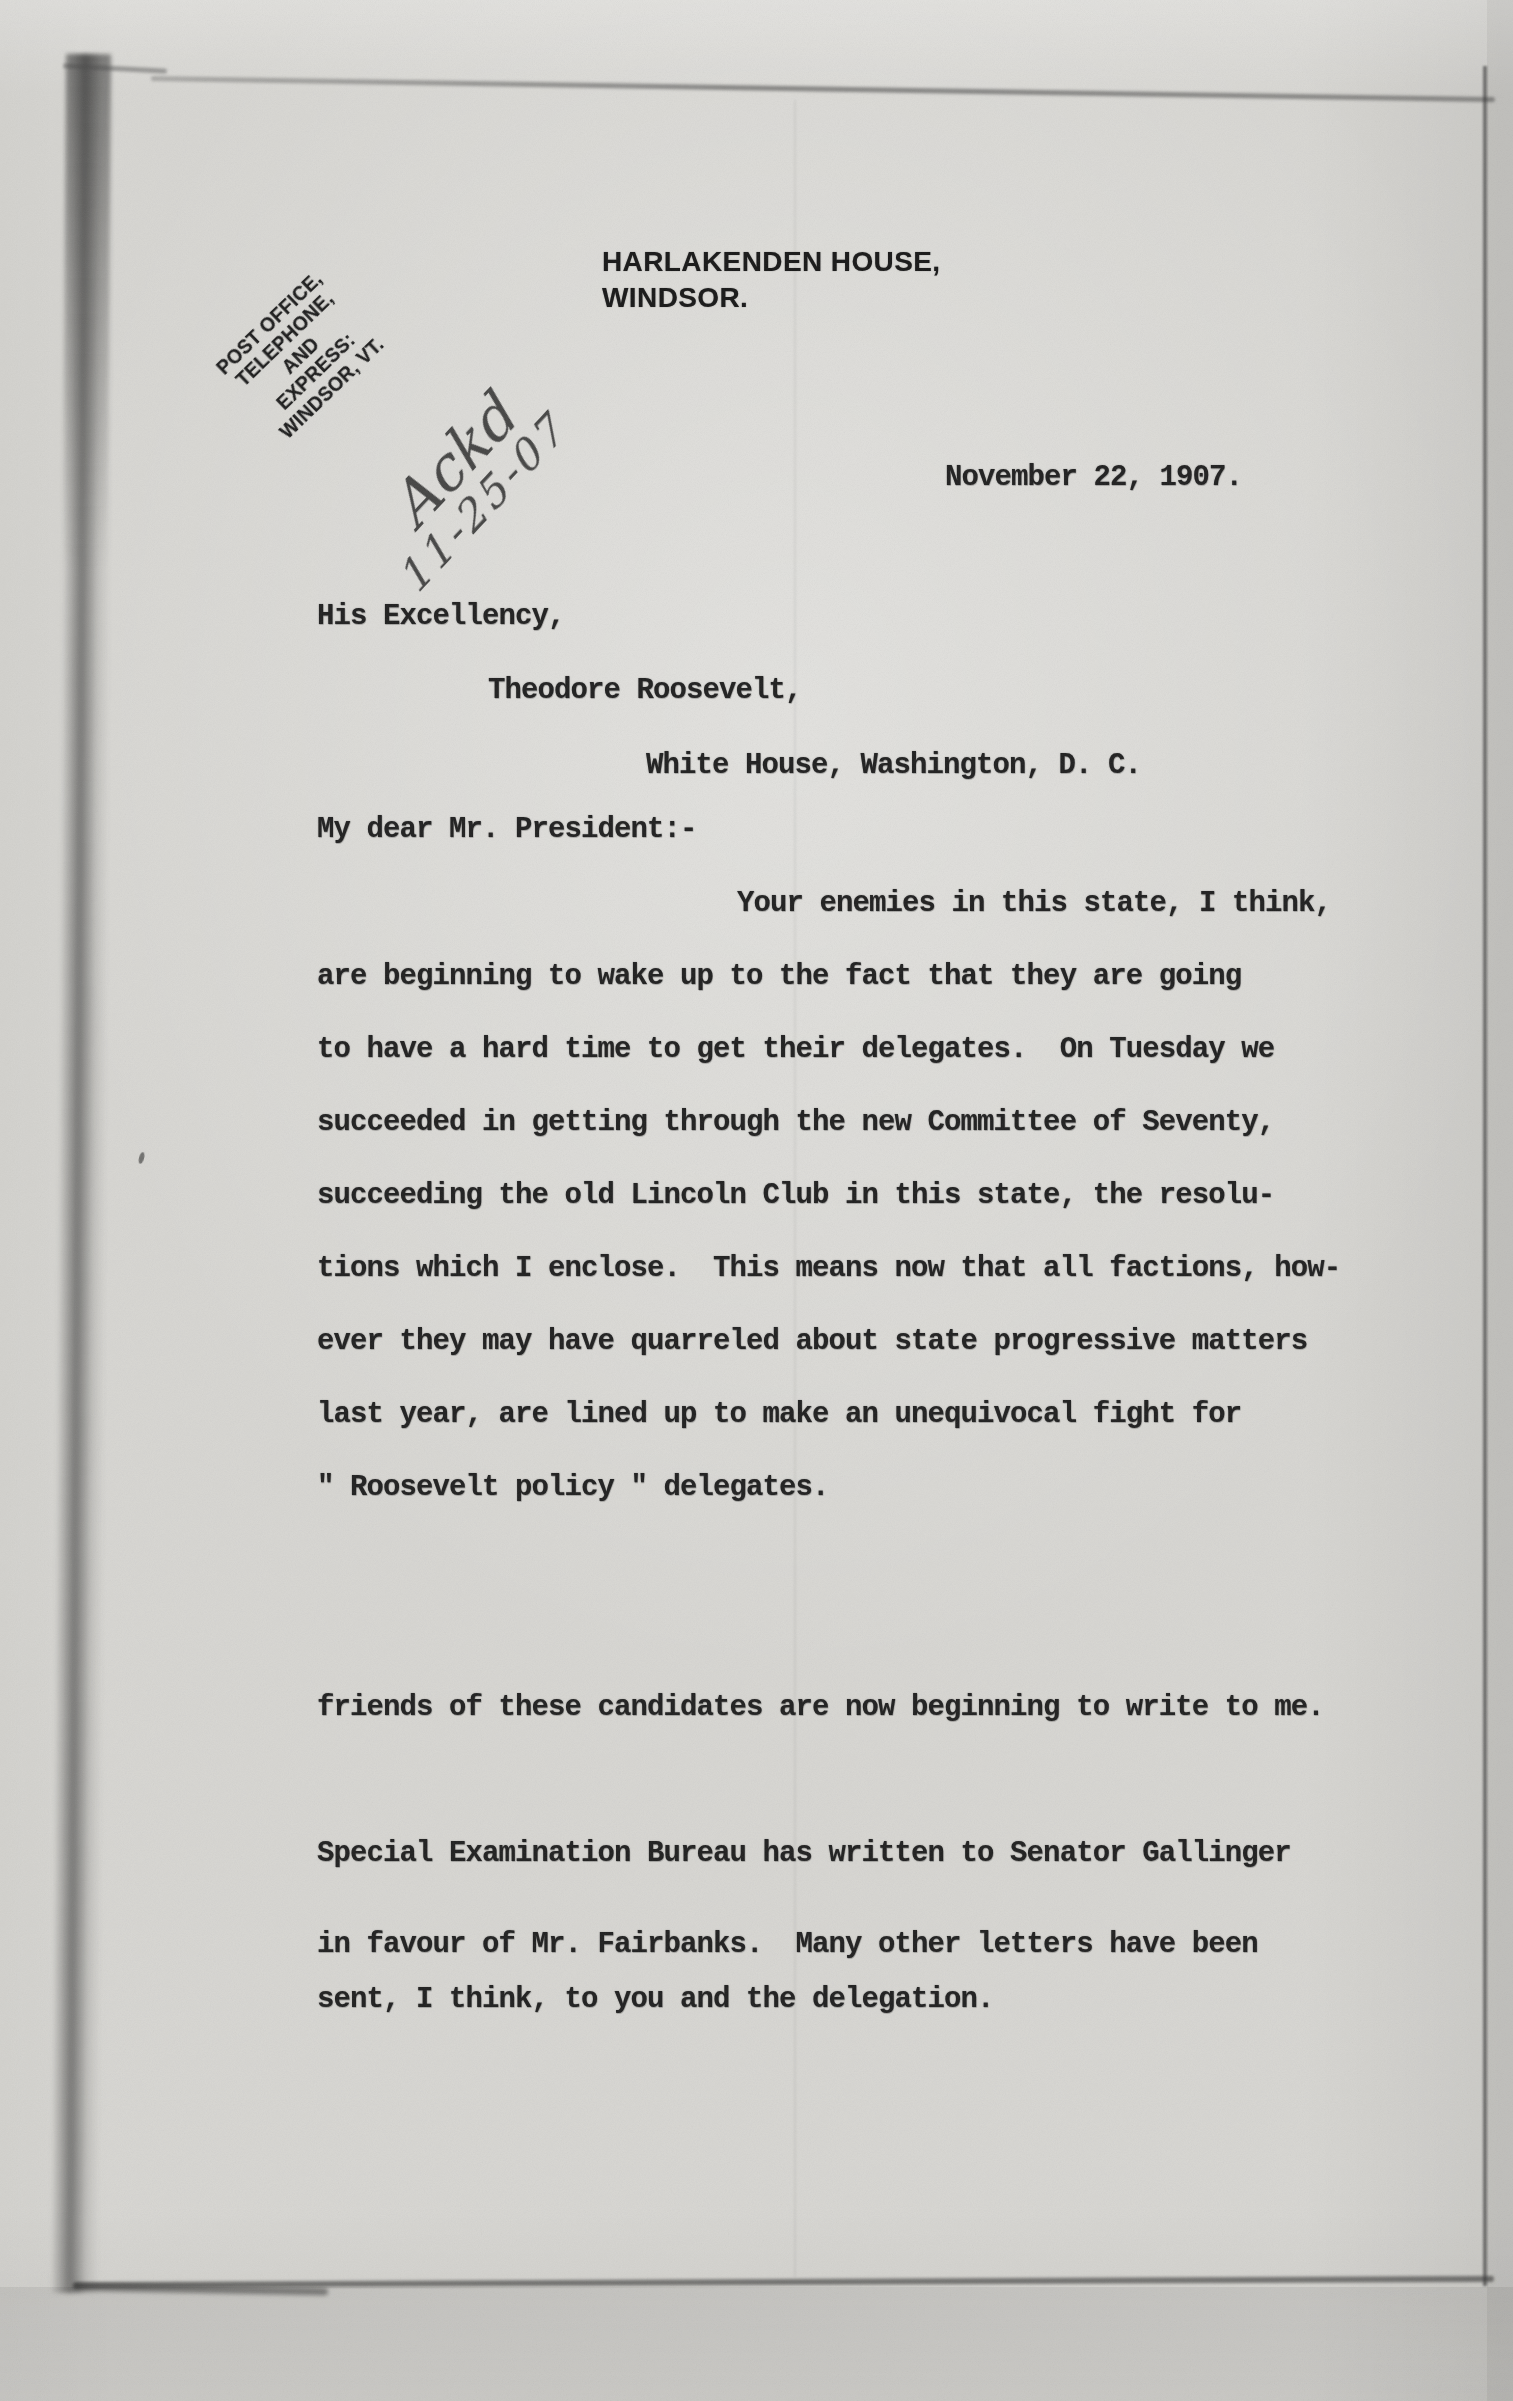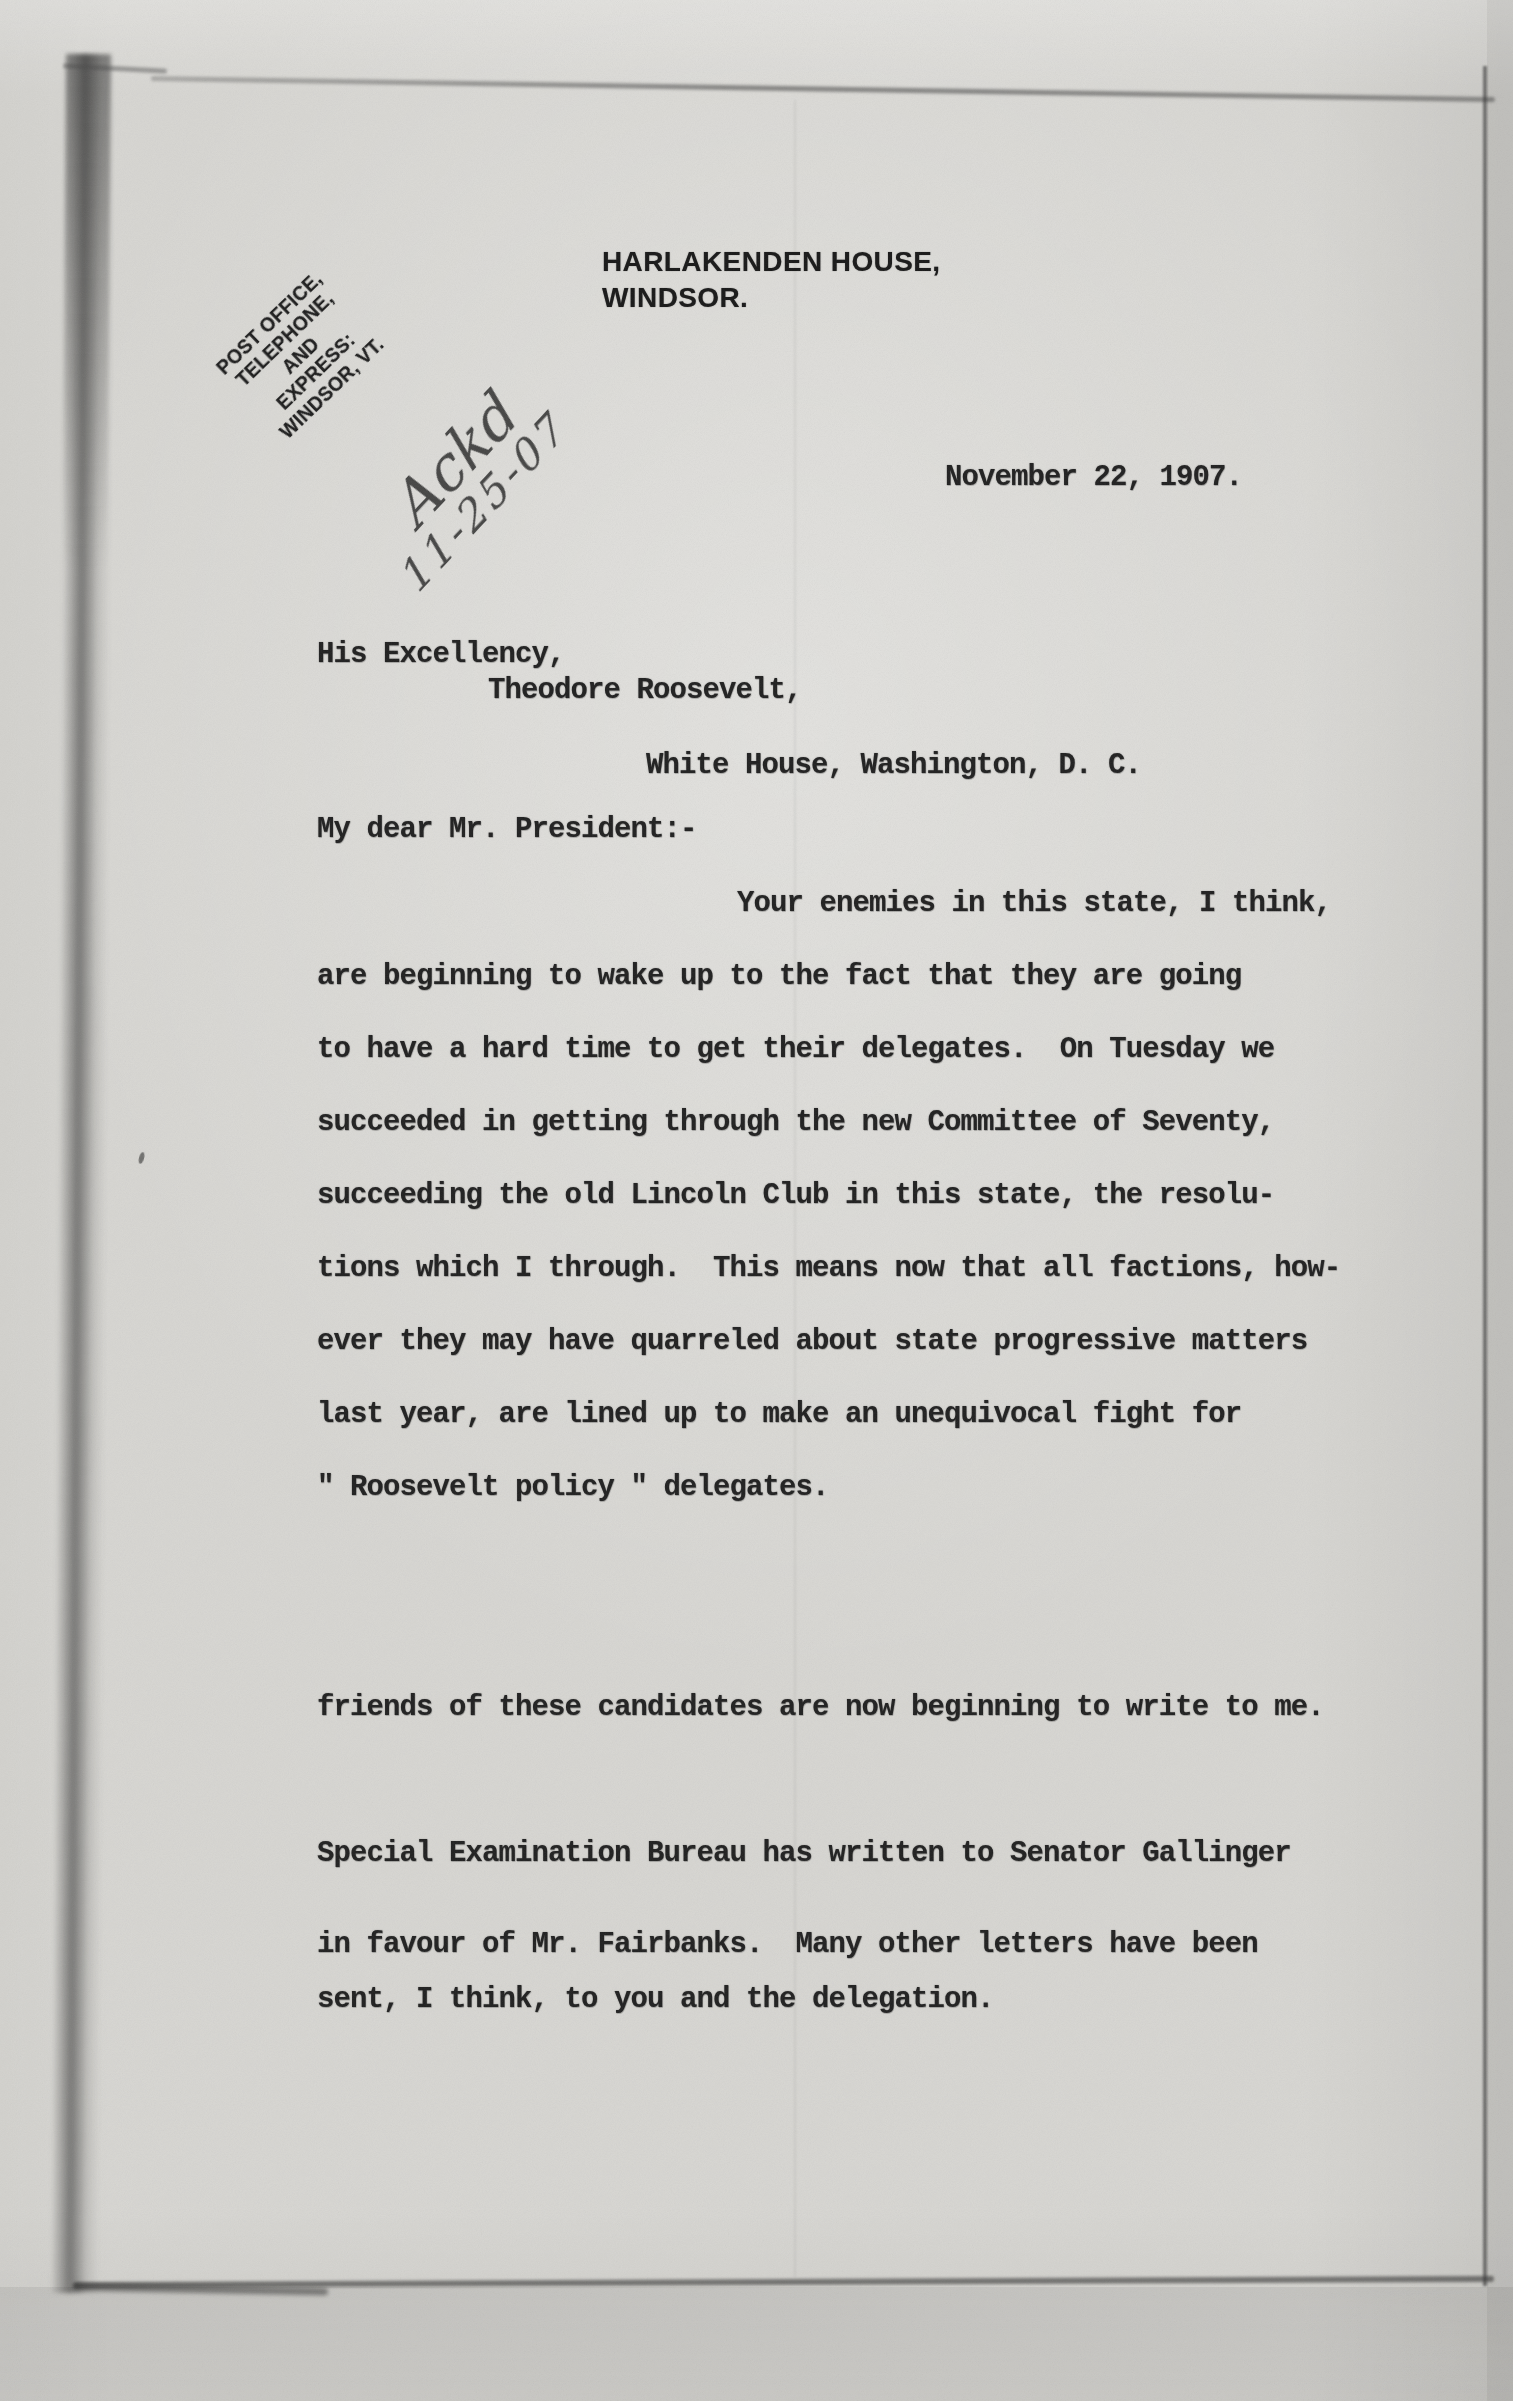--- a/index.html
+++ b/index.html
@@ -56,21 +56,21 @@
          font-family:"Liberation Sans",sans-serif;font-weight:700;font-size:19.3px;
          line-height:22.4px;letter-spacing:0.3px;text-align:center;color:#1b1b1b;
          text-shadow:0 0 0.8px rgba(0,0,0,0.5);}
 
   #annotation{left:344px;top:413px;width:278px;transform:rotate(-47deg) skewX(-6deg);
          font-family:"DejaVu Serif",serif;font-style:italic;color:#2b2b2b;opacity:0.85;}
   #annotation .a1{font-size:60px;line-height:54px;margin-left:46px;}
   #annotation .a2{font-size:43px;line-height:45px;margin-left:3.1px;letter-spacing:3.9px;}
 
   #date-line{left:934px;top:463px;margin-left:11px;}
-  #addr-1{left:317px;top:602px;margin-top:38px;}
+  #addr-1{left:317px;top:602px;}
   #addr-2{left:488px;top:676px;}
   #addr-3{left:646px;top:751px;}
   #salutation{left:317px;top:815px;}
 
   #body-lines{position:absolute;left:317px;top:889px;width:1158px;height:1205px;}
   #body-lines .tline{position:absolute;left:0;font-family:"Liberation Mono",monospace;
         font-weight:700;font-size:29px;line-height:29px;letter-spacing:-0.9px;white-space:pre;
         color:var(--ink,#1f1f1f);
         text-shadow:0 0 1.5px rgba(30,30,30,0.40), 0.5px 0.7px 0 rgba(30,30,30,0.22);}
 
@@ -115,21 +115,21 @@
   <div class="ink type" id="addr-3">White House, Washington, D. C.</div>
 
   <div class="ink type" id="salutation">My dear Mr. President:-</div>
 
   <div id="body-lines">
       <div class="tline" style="top: 0px; padding-left: 420px;">Your enemies in this state, I think,</div>
       <div class="tline" style="top: 73px; padding-left: 0px;">are beginning to wake up to the fact that they are going</div>
       <div class="tline" style="top: 146px; padding-left: 0px;">to have a hard time to get their delegates.  On Tuesday we</div>
       <div class="tline" style="top: 219px; padding-left: 0px;">succeeded in getting through the new Committee of Seventy,</div>
       <div class="tline" style="top: 292px; padding-left: 0px;">succeeding the old Lincoln Club in this state, the resolu-</div>
-      <div class="tline" style="top: 365px; padding-left: 0px;">tions which I through.  This means now that all factions, how-</div>
+      <div class="tline" style="top: 365px; padding-left: 0px;">tions which I enclose.  This means now that all factions, how-</div>
       <div class="tline" style="top: 438px; padding-left: 0px;">ever they may have quarreled about state progressive matters</div>
       <div class="tline" style="top: 511px; padding-left: 0px;">last year, are lined up to make an unequivocal fight for</div>
       <div class="tline" style="top: 584px; padding-left: 0px;">" Roosevelt policy " delegates.</div>
       <div class="tline" style="top: 804px; padding-left: 0px;">friends of these candidates are now beginning to write to me.</div>
       <div class="tline" style="top: 950px; padding-left: 0px;">Special Examination Bureau has written to Senator Gallinger</div>
       <div class="tline" style="top: 1041px; padding-left: 0px;">in favour of Mr. Fairbanks.  Many other letters have been</div>
       <div class="tline" style="top: 1096px; padding-left: 0px;">sent, I think, to you and the delegation.</div>
     </div>
 
   <svg id="grain-overlay" width="1513" height="2401" viewBox="0 0 1960 3110">

